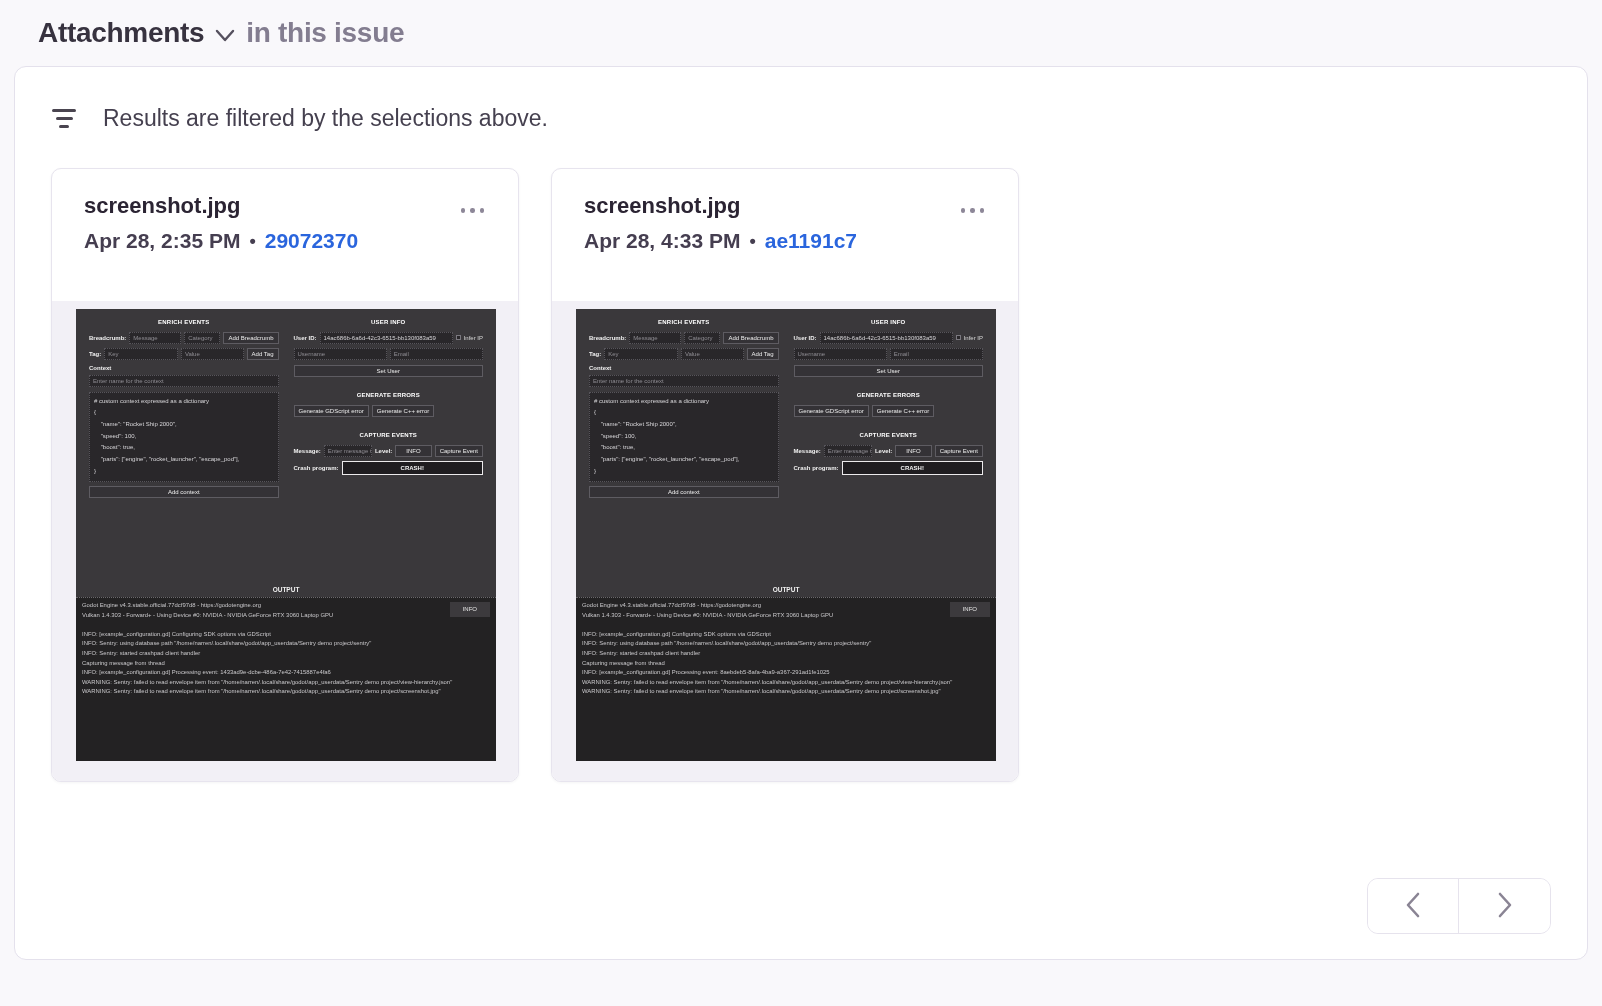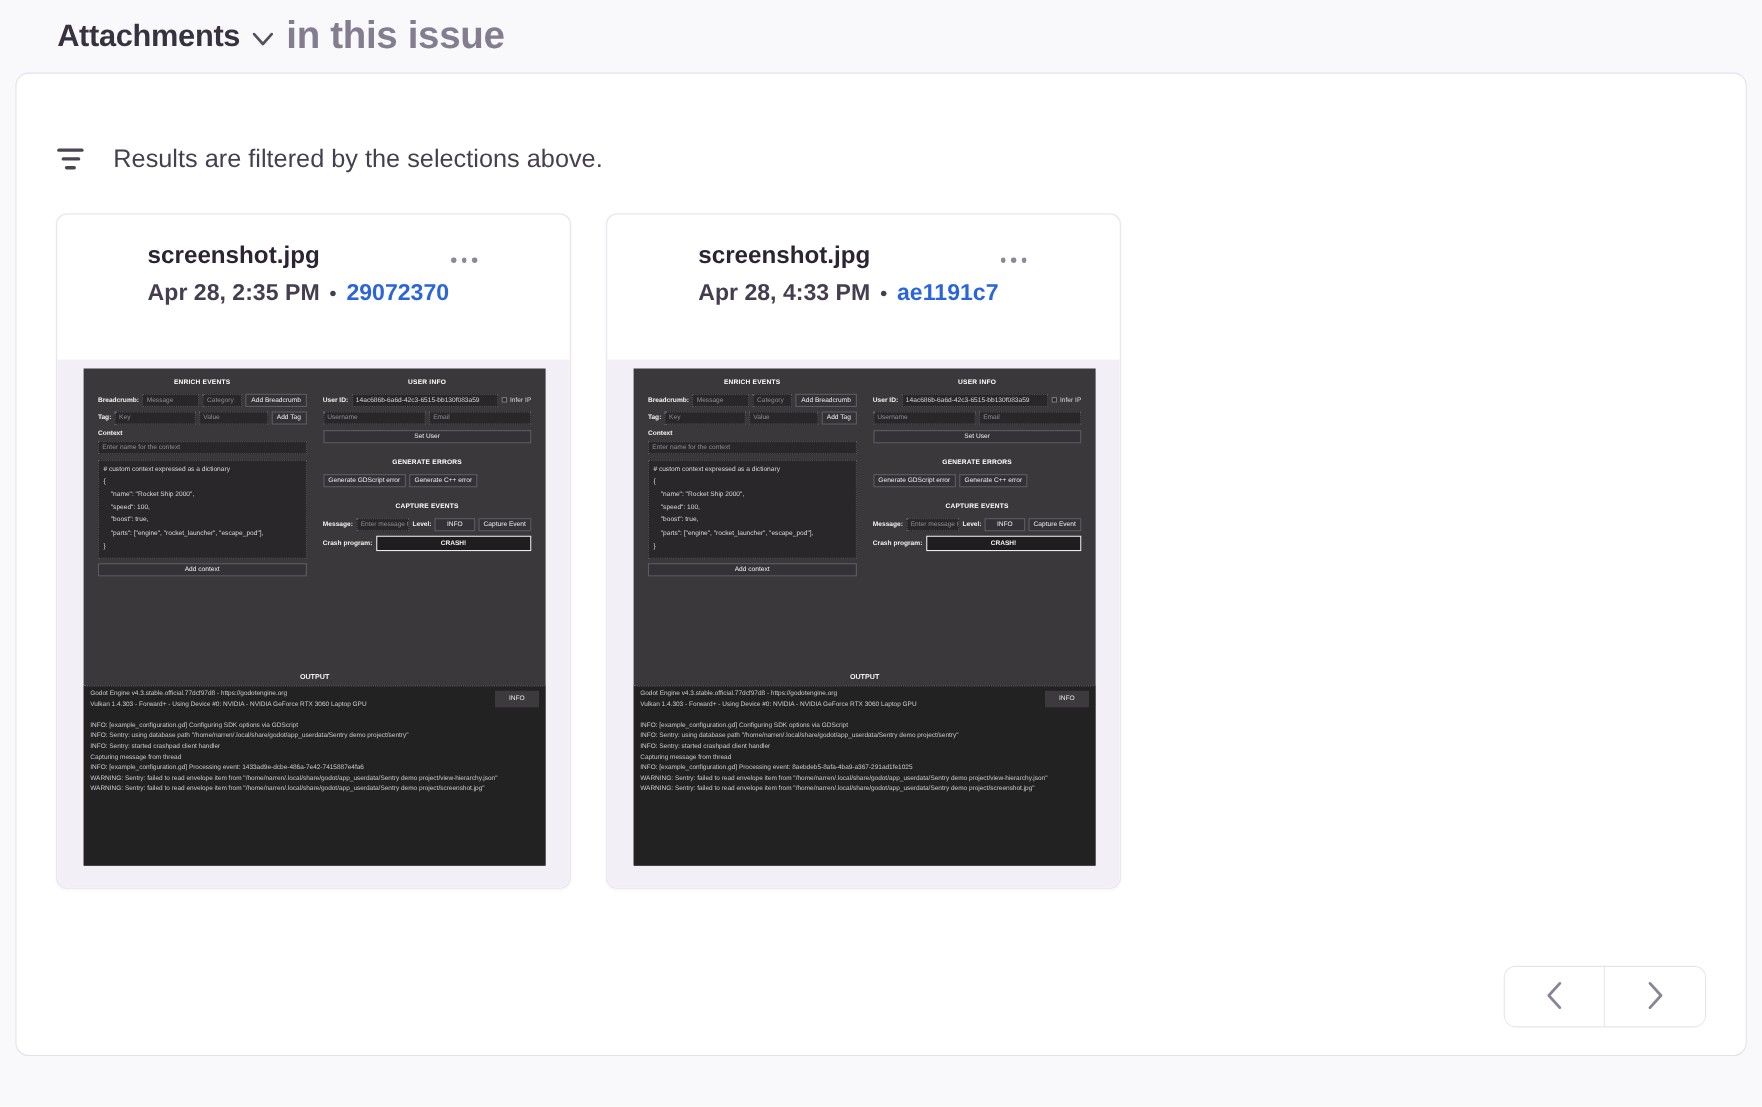--- a/index.html
+++ b/index.html
@@ -7,40 +7,40 @@
   body {
     background: #f9f8fb;
     font-family: "Liberation Sans", sans-serif;
     color: #3d3743;
     overflow: hidden;
   }
 
   
   .page-header {
     display: flex; align-items: center; gap: 11px;
-    padding: 14px 38px 14px 38px; height: 66px; margin-left: 14px;
+    padding: 14px 38px 14px 38px; height: 66px;
   }
   .ph-title { font-size: 28px; font-weight: 700; color: #37323f; letter-spacing: -0.3px; }
   .ph-chevron { margin-top: 4px; display: inline-flex; }
-  .ph-sub { font-size: 35px; font-weight: 600; color: #837d90; letter-spacing: -0.3px; }
+  .ph-sub { font-size: 28px; font-weight: 600; color: #837d90; letter-spacing: -0.3px; }
 
   
   .panel {
     position: relative;
     margin: 0 14px;
     height: 894px;
     background: #ffffff;
     border: 1px solid #e4e1ec;
     border-radius: 12px;
     padding: 38px 36px 0 36px;
   }
 
   
   .filter-row { display: flex; align-items: center; justify-content: space-between; }
-  .filter-left { display: flex; align-items: center; gap: 26px; margin-top: 26px; }
+  .filter-left { display: flex; align-items: center; gap: 26px; }
   .filter-icon { width: 26px; height: 19px; display: flex; flex-direction: column; align-items: center; justify-content: space-between; }
   .filter-icon i { display: block; height: 2.6px; border-radius: 2px; background: #4a4550; }
   .filter-icon i:nth-child(1){ width: 24px; }
   .filter-icon i:nth-child(2){ width: 17px; }
   .filter-icon i:nth-child(3){ width: 10px; }
   .filter-msg { font-size: 23px; color: #45404f; }
 
   .seg-control {
     display: flex; align-items: stretch;
     background: #f6f4f9;
@@ -68,21 +68,21 @@
   
   .cards { display: flex; gap: 32px; margin-top: 36px; }
   .card {
     width: 468px; height: 614px;
     background: #fff;
     border: 1px solid #e7e4ee;
     border-radius: 10px;
     overflow: hidden;
     box-shadow: 0 1px 3px rgba(43,34,51,0.05);
   }
-  .card-header { display: flex; justify-content: center; padding: 24px 32px 0 32px; height: 132px; }
+  .card-header { display: flex; justify-content: space-between; padding: 24px 32px 0 32px; height: 132px; }
   .filename { font-size: 22px; font-weight: 700; color: #2b2433; margin-bottom: 10px; }
   .meta { display: flex; align-items: center; gap: 9px; font-size: 21px; color: #453e50; font-weight: bold; }
   .meta .dot { font-size: 18px; color: #453e50; }
   .event-link { color: #2a65dd; text-decoration: none; cursor: pointer; }
   .menu-btn { padding: 6px 2px; cursor: pointer; background: none; border: none; height: 30px; }
   .menu-dots { display: inline-flex; gap: 5px; }
   .menu-dots i { width: 4.5px; height: 4.5px; border-radius: 50%; background: #8d8798; display: block; }
 
   .thumb-frame {
     background: #f2f0f6;

